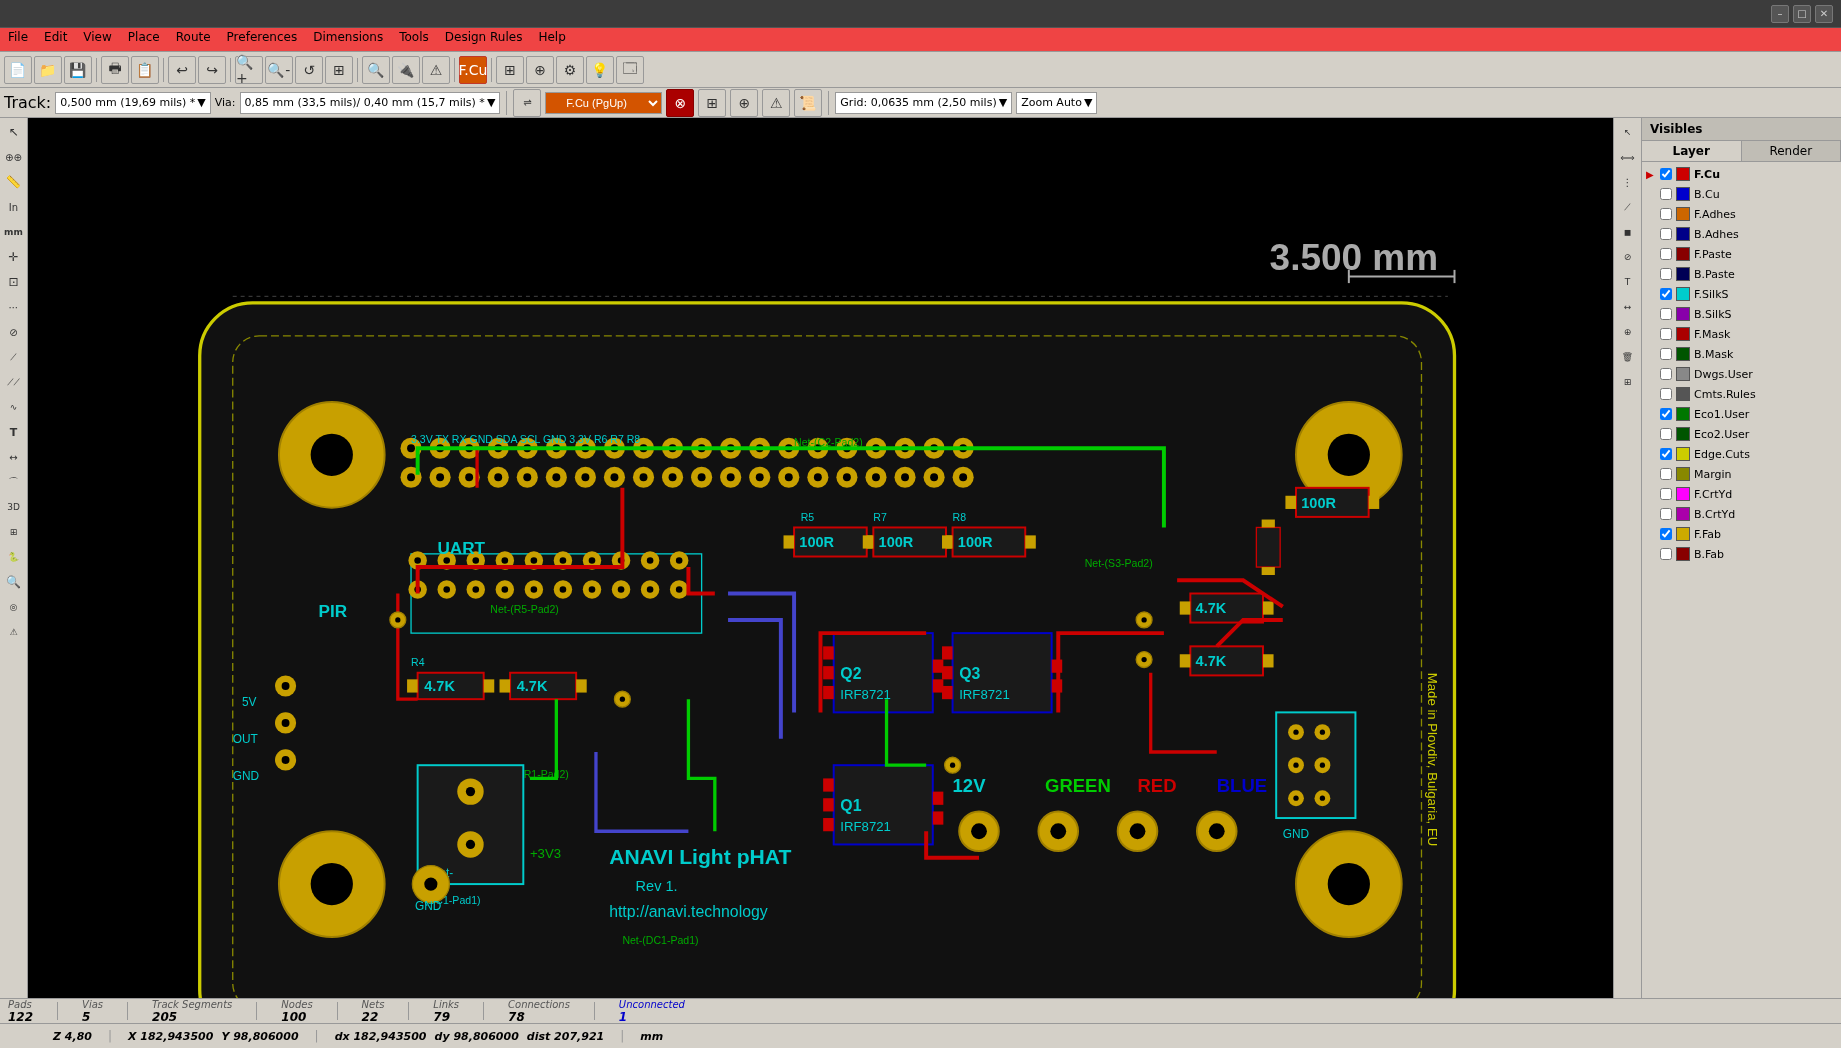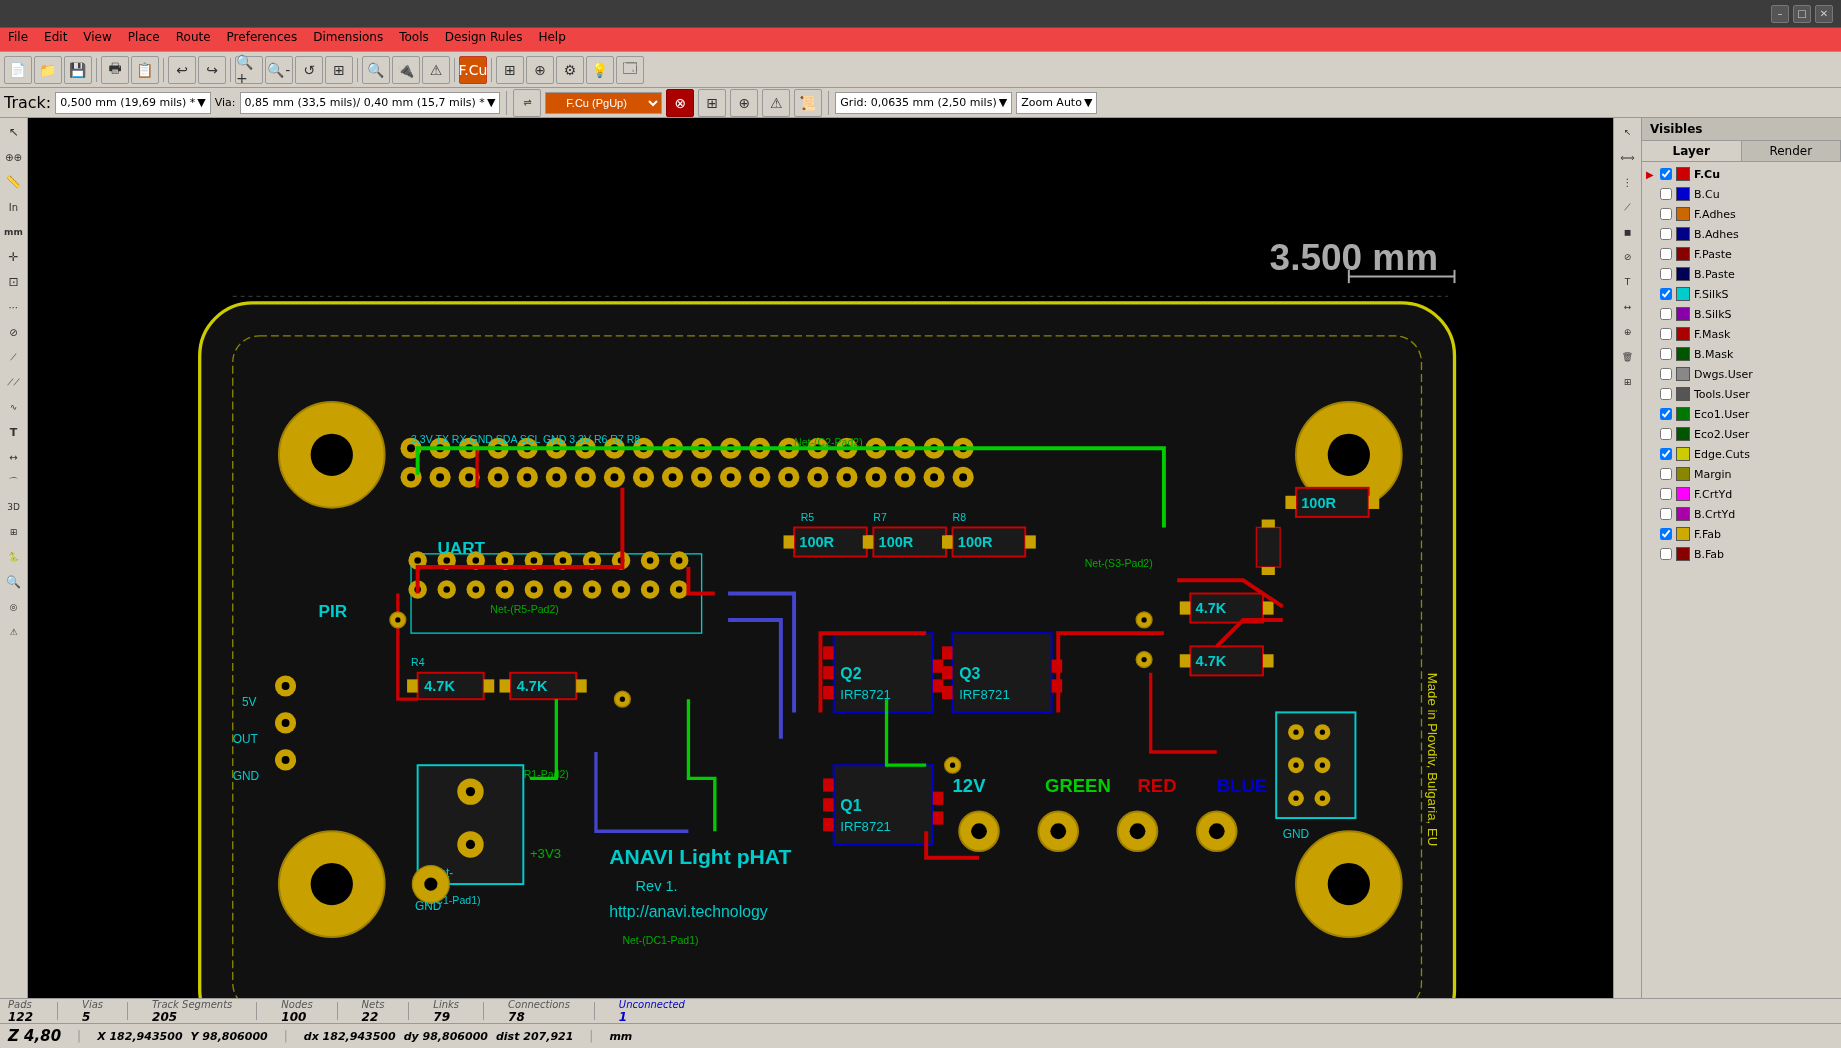--- a/index.html
+++ b/index.html
@@ -847,21 +847,21 @@
             <div class="layer-row">
               <span style="font-size: 10px; color: rgb(204, 0, 0); width: 10px; flex-shrink: 0;"></span>
               <input type="checkbox" class="layer-checkbox" style="">
               <div class="layer-color-box" style="background-color: rgb(136, 136, 136);"></div>
               <span class="layer-name">Dwgs.User</span>
             </div>
             <div class="layer-row">
               <span style="font-size: 10px; color: rgb(204, 0, 0); width: 10px; flex-shrink: 0;"></span>
               <input type="checkbox" class="layer-checkbox" style="">
               <div class="layer-color-box" style="background-color: rgb(85, 85, 85);"></div>
-              <span class="layer-name">Tools.User</span>
+              <span class="layer-name">Cmts.Rules</span>
             </div>
             <div class="layer-row">
               <span style="font-size: 10px; color: rgb(204, 0, 0); width: 10px; flex-shrink: 0;"></span>
               <input type="checkbox" class="layer-checkbox" checked="" style="">
               <div class="layer-color-box" style="background-color: rgb(0, 119, 0);"></div>
               <span class="layer-name">Eco1.User</span>
             </div>
             <div class="layer-row">
               <span style="font-size: 10px; color: rgb(204, 0, 0); width: 10px; flex-shrink: 0;"></span>
               <input type="checkbox" class="layer-checkbox" style="">
@@ -946,21 +946,21 @@
       <span class="status-label">Connections</span>
       <span class="status-value">78</span>
     </div>
     <div class="status-divider"></div>
     <div class="status-item">
       <span class="status-label status-unconnected">Unconnected</span>
       <span class="status-value status-unconnected">1</span>
     </div>
   </div>
   <div id="status-bottom">
-    <span class="status-value" style="font-size:15px; color:#000;">Z 4,80</span>
+    <span class="status-value" style="font-size:11px; color:#000;margin-left:45px;">Z 4,80</span>
     <span style="margin: 0 8px; color:#999;">|</span>
     <span class="status-value" style="font-size:11px; color:#000;">X 182,943500</span>
     <span class="status-value" style="font-size:11px; color:#000;">Y 98,806000</span>
     <span style="margin: 0 8px; color:#999;">|</span>
     <span class="status-value" style="font-size:11px; color:#000;">dx 182,943500</span>
     <span class="status-value" style="font-size:11px; color:#000;">dy 98,806000</span>
     <span class="status-value" style="font-size:11px; color:#000;">dist 207,921</span>
     <span style="margin: 0 8px; color:#999;">|</span>
     <span class="status-value" style="font-size:11px; color:#000;">mm</span>
   </div>

